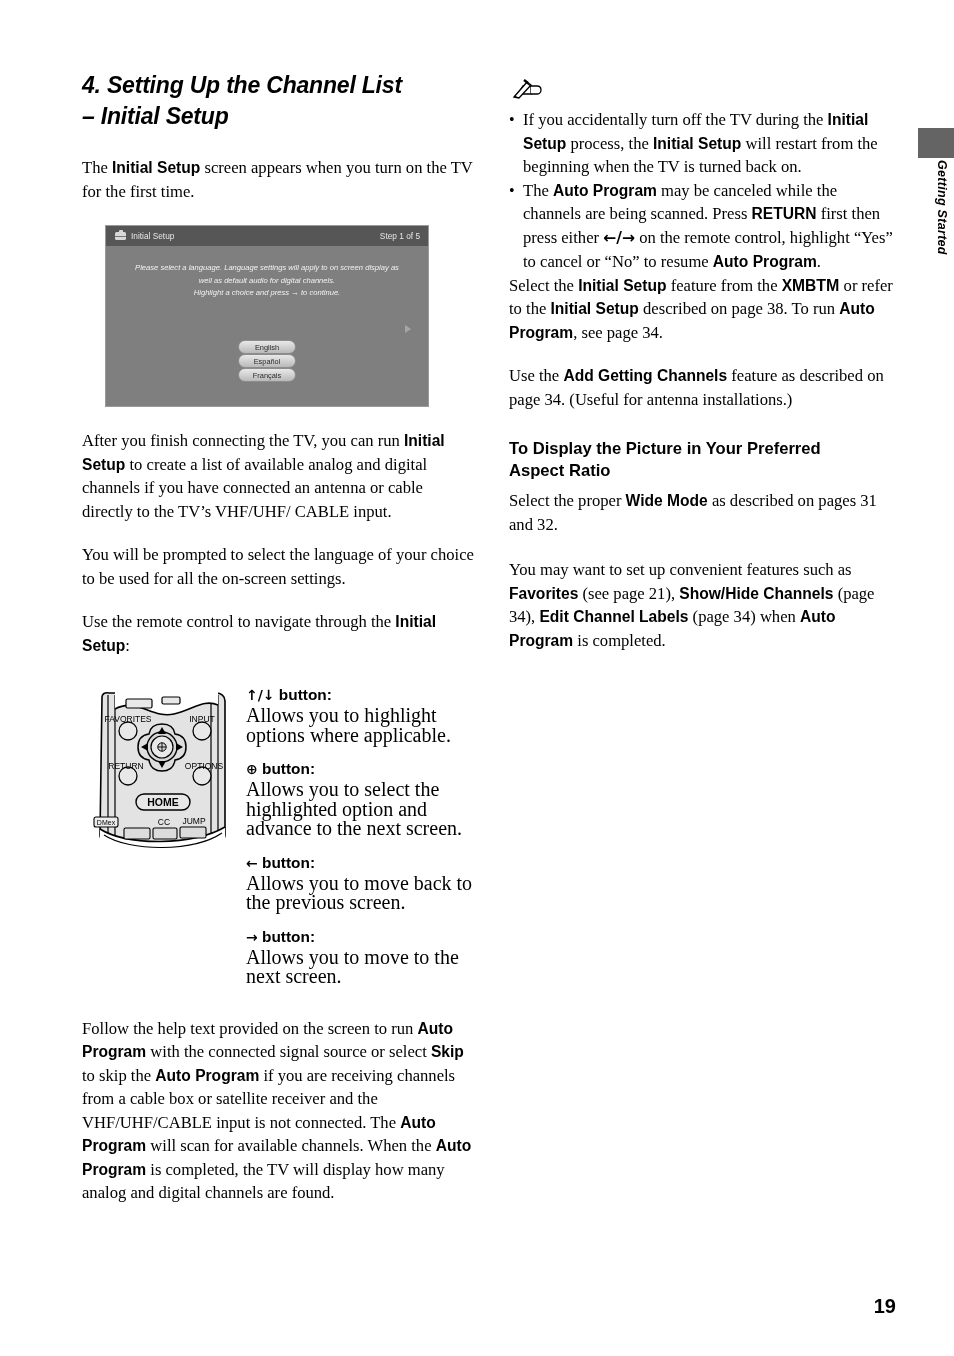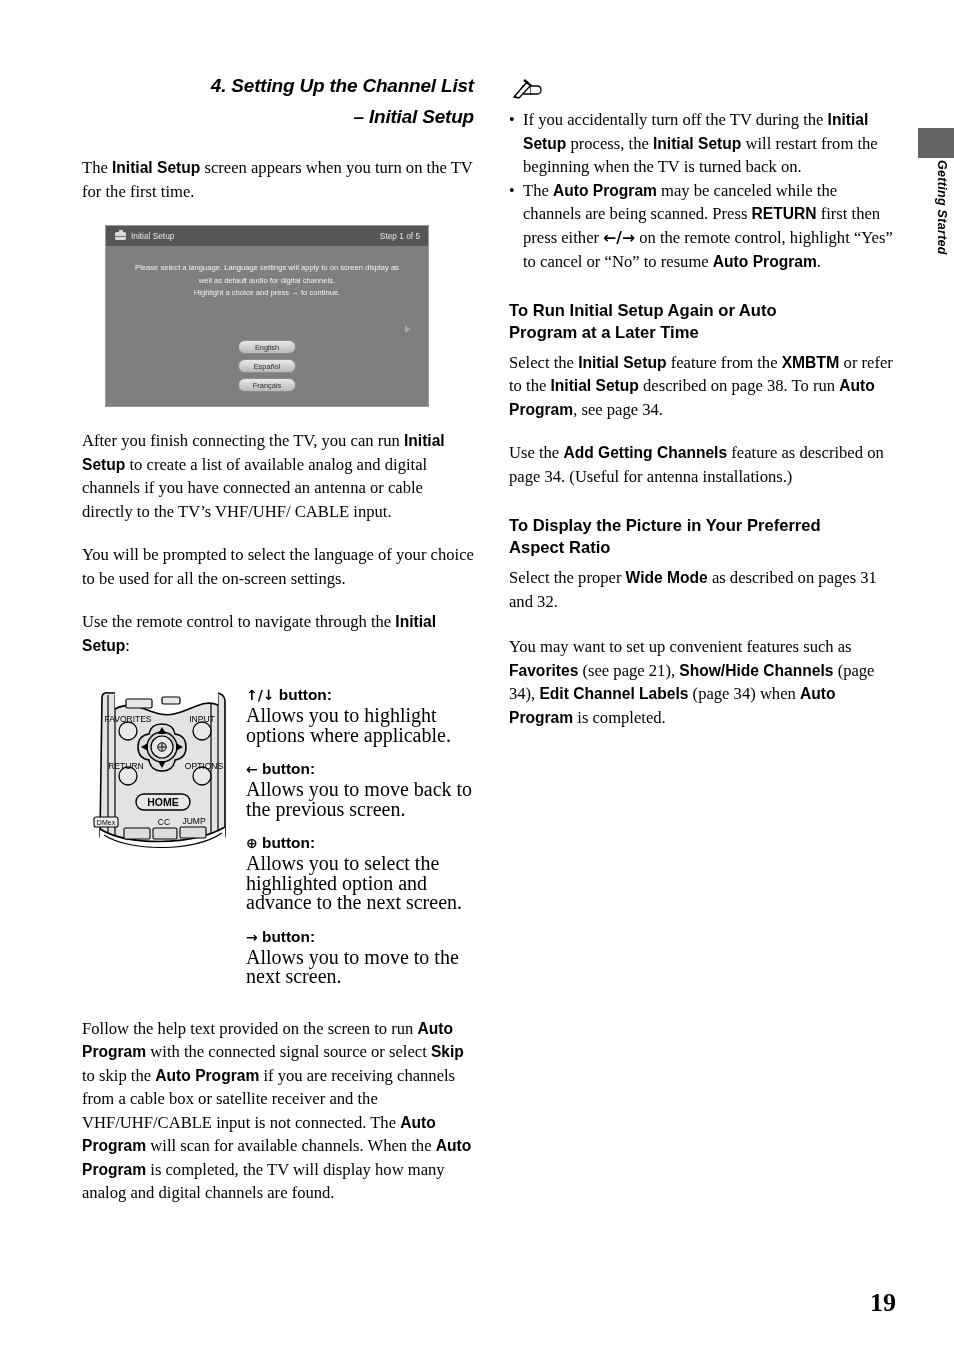--- a/index.html
+++ b/index.html
@@ -31,24 +31,23 @@
     color:#000;
   }
 
   
   .col-left{position:absolute;left:82px;top:70px;width:392px;}
   .col-right{position:absolute;left:509px;top:78px;width:390px;}
 
   h1.title{
     font-family:"Liberation Sans", sans-serif;
     font-weight:bold;font-style:italic;
-    font-size:19px;line-height:31px;
+    font-size:23px;line-height:31px;
     margin:0 0 24px 0;
     letter-spacing:-0.2px;
-    text-align:right;
   }
   h1.title .l2{display:block;}
 
   p{
     margin:0 0 0 0;
     font-size:16.6px;
     line-height:23.5px;
     text-align:left;
   }
   p + p{margin-top:20px;}
@@ -88,31 +87,31 @@
   }
   .tv-body{position:relative;height:160px;}
   .tv-instr{
     padding-top:16px;
     text-align:center;
     color:#f2f2f2;
     font-family:"Liberation Sans", sans-serif;
     font-size:7.6px;
     line-height:12.5px;
   }
-  .tv-instr div{padding:0 18px;}
+  .tv-instr div{padding:0 18px;font-style:italic;}
   .tv-arrow{
     position:absolute;right:17px;top:79px;
     width:0;height:0;
     border-top:4px solid transparent;
     border-bottom:4px solid transparent;
     border-left:6px solid #a6a6a6;
   }
   .lang-wrap{
     position:absolute;left:0;right:0;top:94px;
-    display:flex;flex-direction:column;align-items:center;gap:5px;
+    display:flex;flex-direction:column;align-items:center;
   }
   .lang-btn{
     width:56px;height:12px;border-radius:7px;
     background:linear-gradient(#e9e9e9,#b9b9b9);
     border:1px solid #8d8d8d;
     font-family:"Liberation Sans", sans-serif;
     font-size:7.4px;color:#2a2a2a;
     display:flex;align-items:center;justify-content:center;
   }
 
@@ -142,22 +141,22 @@
     font-family:"Liberation Sans", sans-serif;
     font-weight:bold;font-size:16.6px;line-height:22px;
     margin:27px 0 7px 0;
   }
   h2.first{margin-top:26px;}
   .arrowg{font-family:"DejaVu Sans", sans-serif;}
 
   
   .pageno{
     position:absolute;right:58px;bottom:38px;
-    font-family:Liberation Serif, serif;
-    font-weight:bold;font-size:26px;margin-top:24px;
+    font-family:Liberation Sans, sans-serif;
+    font-weight:bold;font-size:20px;margin-top:24px;
   }
 </style>
 </head>
 <body>
 
 <div class="page">
 
   <div class="edge-tab"></div>
   <div class="edge-label">
     <span>Getting Started</span>
@@ -274,27 +273,27 @@
       </div>
 
       <div class="btn-list">
 
         <div class="btn-item">
           <div class="btn-head"><span class="gl">↑/↓</span><span> button</span><span>:</span></div>
           <div class="btn-desc">Allows you to highlight options where applicable.</div>
         </div>
 
         <div class="btn-item">
+          <div class="btn-head"><span class="gl">⊕</span><span> button</span><span>:</span></div>
+          <div class="btn-desc">Allows you to select the highlighted option and advance to the next screen.</div>
+        </div>
+
+        <div class="btn-item">
           <div class="btn-head"><span class="gl">←</span><span> button</span><span>:</span></div>
           <div class="btn-desc">Allows you to move back to the previous screen.</div>
-        </div>
-
-        <div class="btn-item">
-          <div class="btn-head"><span class="gl">⊕</span><span> button</span><span>:</span></div>
-          <div class="btn-desc">Allows you to select the highlighted option and advance to the next screen.</div>
         </div>
 
         <div class="btn-item">
           <div class="btn-head"><span class="gl">→</span><span> button</span><span>:</span></div>
           <div class="btn-desc">Allows you to move to the next screen.</div>
         </div>
 
       </div>
     </div>
 
@@ -313,21 +312,20 @@
         <path d="M3.5,18.5 L7.5,19.8" stroke="#000" stroke-width="1.1"></path>
         <path d="M13,2 L17,5" stroke="#000" stroke-width="2.4"></path>
       </svg>
     </div>
 
     <ul class="notes">
       <li><span>If you accidentally turn off the TV during the </span><span class="b">Initial Setup</span><span> process, the </span><span class="b">Initial Setup</span><span> will restart from the beginning when the TV is turned back on.</span></li>
       <li><span>The </span><span class="b">Auto Program</span><span> may be canceled while the channels are being scanned. Press </span><span class="b">RETURN</span><span> first then press either </span><span class="arrowg b">←/→</span><span> on the remote control, highlight “Yes” to cancel or “No” to resume </span><span class="b">Auto Program</span><span>.</span></li>
     </ul>
 
-    <h2 class="first"><span>To Run Initial Setup Again or Auto</span><br><span>Program at a Later Time</span></h2>
     <p><span>Select the </span><span class="b">Initial Setup</span><span> feature from the </span><span class="b">XMB</span><span class="b sm">TM</span><span> or refer to the </span><span class="b">Initial Setup</span><span> described on page 38. To run </span><span class="b">Auto Program</span><span>, see page 34.</span></p>
 
     <p><span>Use the </span><span class="b">Add Getting Channels</span><span> feature as described on page 34. (Useful for antenna installations.)</span></p>
 
     <h2><span>To Display the Picture in Your Preferred</span><br><span>Aspect Ratio</span></h2>
     <p><span>Select the proper </span><span class="b">Wide Mode</span><span> as described on pages 31 and 32.</span></p>
 
     <p style="margin-top:22px"><span>You may want to set up convenient features such as </span><span class="b">Favorites</span><span> (see page 21), </span><span class="b">Show/Hide Channels</span><span> (page 34), </span><span class="b">Edit Channel Labels</span><span> (page 34) when </span><span class="b">Auto Program</span><span> is completed.</span></p>
 
   </div>

